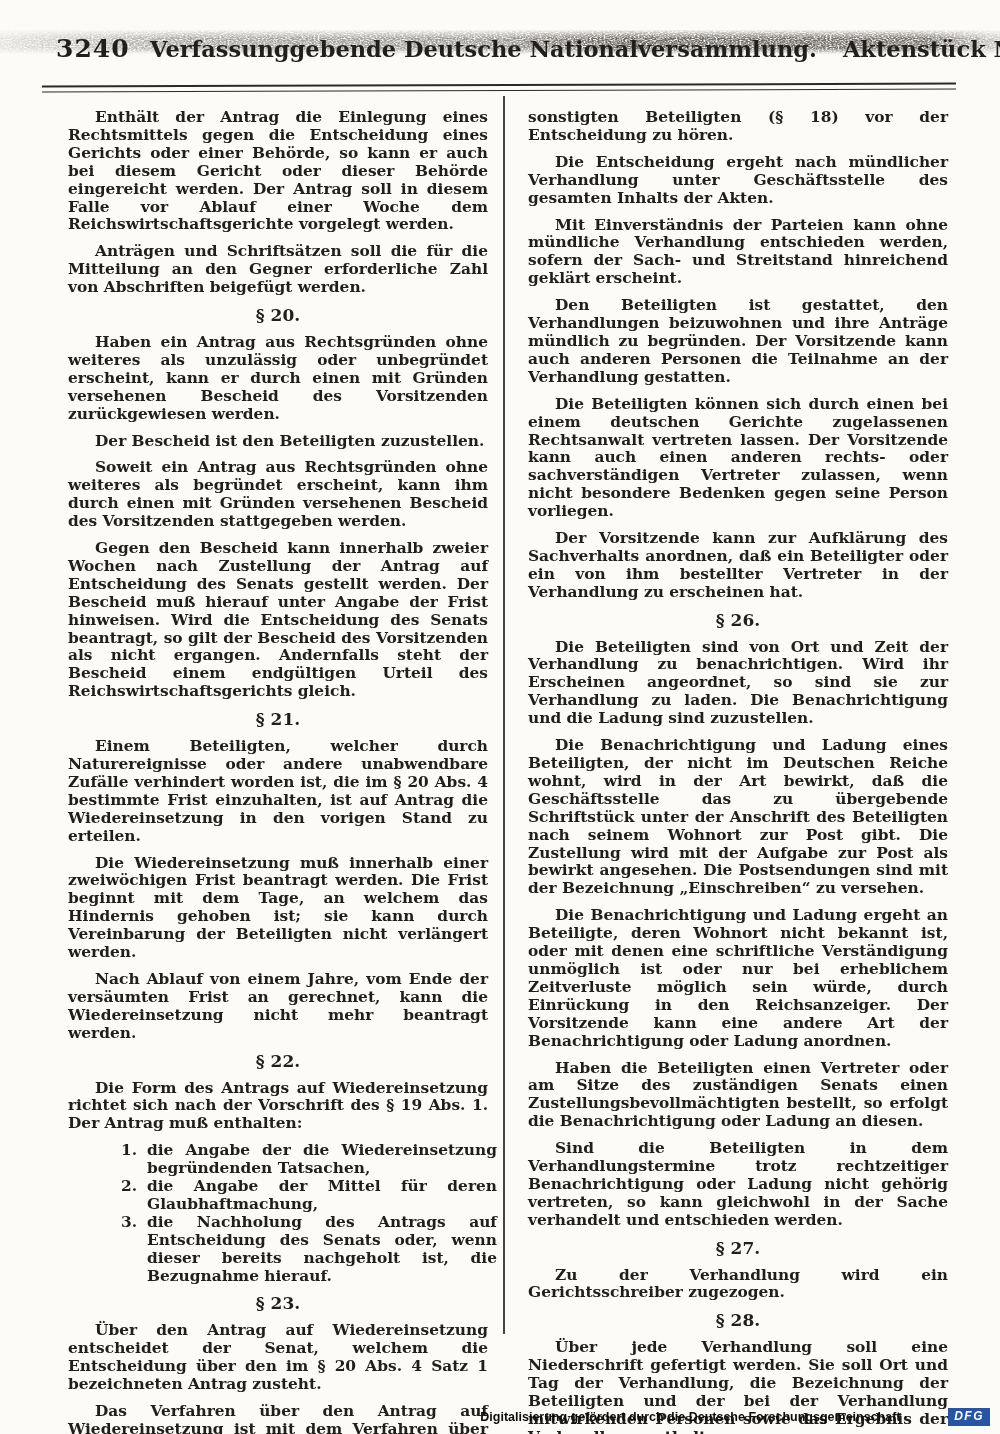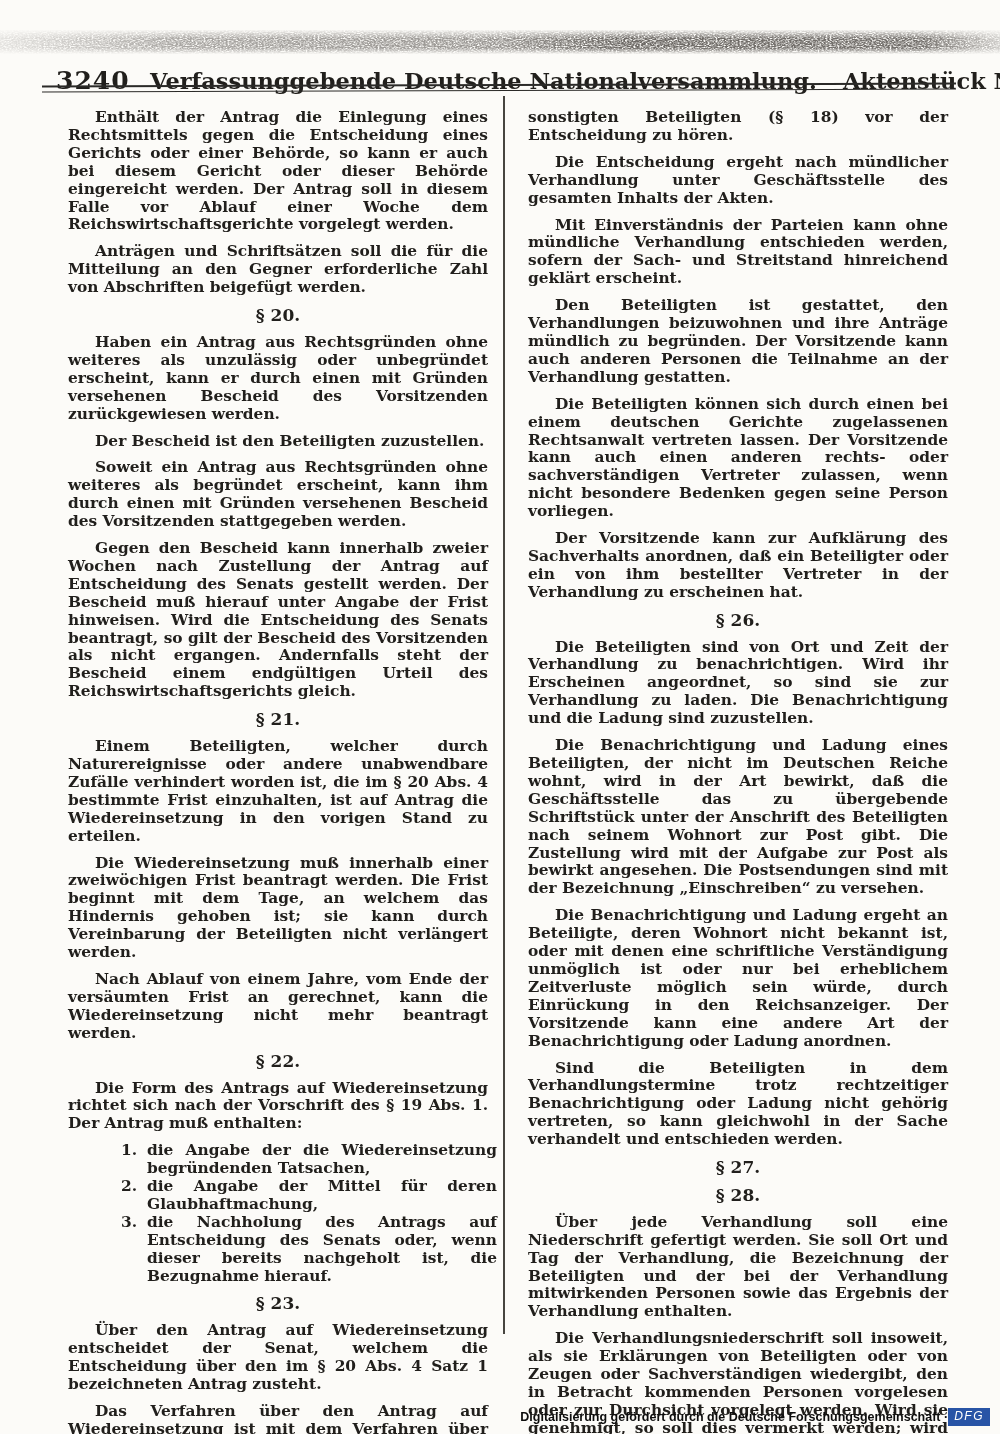--- a/index.html
+++ b/index.html
@@ -11,21 +11,21 @@
     overflow:hidden;
   }
   .page{
     position:absolute;inset:0;
     background:#fcfbf8;
     color:#211f1c;
   }
   
   .scan-band{position:absolute;left:0;top:30px;width:1000px;height:24px;pointer-events:none;}
   
-  .header{position:absolute;left:0;top:64px;width:828px;height:36px;}
+  .header{position:absolute;left:0;top:32px;width:828px;height:36px;}
   .page-number{
     position:absolute;left:56px;top:2px;
     font-size:25px;font-weight:bold;letter-spacing:1px;
   }
   .title-wrap{
     position:absolute;left:150px;right:60px;top:4px;
     text-align:center;font-size:22.5px;font-weight:bold;
     white-space:nowrap;
   }
   .title-wrap .gap{display:inline-block;width:26px;}
@@ -60,23 +60,24 @@
   .footer{
     position:absolute;right:10px;bottom:6px;height:22px;
     display:flex;align-items:center;gap:0;
     font-family:"Liberation Sans", sans-serif;
     font-size:12.5px;font-weight:bold;color:#0d0d0d;
   }
   .dfg-logo{
     display:inline-block;
     padding:2px 6px 3px 6px;
     color:#ffffff;
-    font-size:12px;font-weight:normal;font-style:italic;
+    font-size:12px;font-weight:bold;font-style:italic;
     letter-spacing:1.5px;
     line-height:13px;
+    margin-left:40px;
   }
 </style>
 </head>
 <body>
 
 <div class="page">
 
   <svg class="scan-band" width="1000" height="24">
     <defs>
       <filter id="grain" x="0" y="0" width="100%" height="100%">
@@ -140,22 +141,24 @@
       <p class="para noindent">sonstigten Beteiligten (§ 18) vor der Entscheidung zu hören.</p>
       <p class="para">Die Entscheidung ergeht nach mündlicher Verhandlung unter Geschäftsstelle des gesamten Inhalts der Akten.</p>
       <p class="para">Mit Einverständnis der Parteien kann ohne mündliche Verhandlung entschieden werden, sofern der Sach- und Streitstand hinreichend geklärt erscheint.</p>
       <p class="para">Den Beteiligten ist gestattet, den Verhandlungen beizuwohnen und ihre Anträge mündlich zu begründen. Der Vorsitzende kann auch anderen Personen die Teilnahme an der Verhandlung gestatten.</p>
       <p class="para">Die Beteiligten können sich durch einen bei einem deutschen Gerichte zugelassenen Rechtsanwalt vertreten lassen. Der Vorsitzende kann auch einen anderen rechts- oder sachverständigen Vertreter zulassen, wenn nicht besondere Bedenken gegen seine Person vorliegen.</p>
       <p class="para">Der Vorsitzende kann zur Aufklärung des Sachverhalts anordnen, daß ein Beteiligter oder ein von ihm bestellter Vertreter in der Verhandlung zu erscheinen hat.</p>
       <div class="sect">§ 26.</div>
       <p class="para">Die Beteiligten sind von Ort und Zeit der Verhandlung zu benachrichtigen. Wird ihr Erscheinen angeordnet, so sind sie zur Verhandlung zu laden. Die Benachrichtigung und die Ladung sind zuzustellen.</p>
       <p class="para">Die Benachrichtigung und Ladung eines Beteiligten, der nicht im Deutschen Reiche wohnt, wird in der Art bewirkt, daß die Geschäftsstelle das zu übergebende Schriftstück unter der Anschrift des Beteiligten nach seinem Wohnort zur Post gibt. Die Zustellung wird mit der Aufgabe zur Post als bewirkt angesehen. Die Postsendungen sind mit der Bezeichnung „Einschreiben“ zu versehen.</p>
       <p class="para">Die Benachrichtigung und Ladung ergeht an Beteiligte, deren Wohnort nicht bekannt ist, oder mit denen eine schriftliche Verständigung unmöglich ist oder nur bei erheblichem Zeitverluste möglich sein würde, durch Einrückung in den Reichsanzeiger. Der Vorsitzende kann eine andere Art der Benachrichtigung oder Ladung anordnen.</p>
+      <p class="para">Haben die Beteiligten einen Vertreter oder am Sitze des zuständigen Senats einen Zustellungsbevollmächtigten bestellt, so erfolgt die Benachrichtigung oder Ladung an diesen.</p>
       <p class="para">Sind die Beteiligten in dem Verhandlungstermine trotz rechtzeitiger Benachrichtigung oder Ladung nicht gehörig vertreten, so kann gleichwohl in der Sache verhandelt und entschieden werden.</p>
       <div class="sect">§ 27.</div>
+      <p class="para">Zu der Verhandlung wird ein Gerichtsschreiber zugezogen.</p>
       <div class="sect">§ 28.</div>
       <p class="para">Über jede Verhandlung soll eine Niederschrift gefertigt werden. Sie soll Ort und Tag der Verhandlung, die Bezeichnung der Beteiligten und der bei der Verhandlung mitwirkenden Personen sowie das Ergebnis der Verhandlung enthalten.</p>
       <p class="para">Die Verhandlungsniederschrift soll insoweit, als sie Erklärungen von Beteiligten oder von Zeugen oder Sachverständigen wiedergibt, den in Betracht kommenden Personen vorgelesen oder zur Durchsicht vorgelegt werden. Wird sie genehmigt, so soll dies vermerkt werden; wird die Genehmigung versagt, so soll der Grund angegeben werden.</p>
     </div>
 
   <div class="footer">
     <span>Digitalisierung gefördert durch die Deutsche Forschungsgemeinschaft ·</span>
     <span class="dfg-logo" id="dfg-logo" style="background: rgb(40, 84, 166);">DFG</span>
   </div>
 

